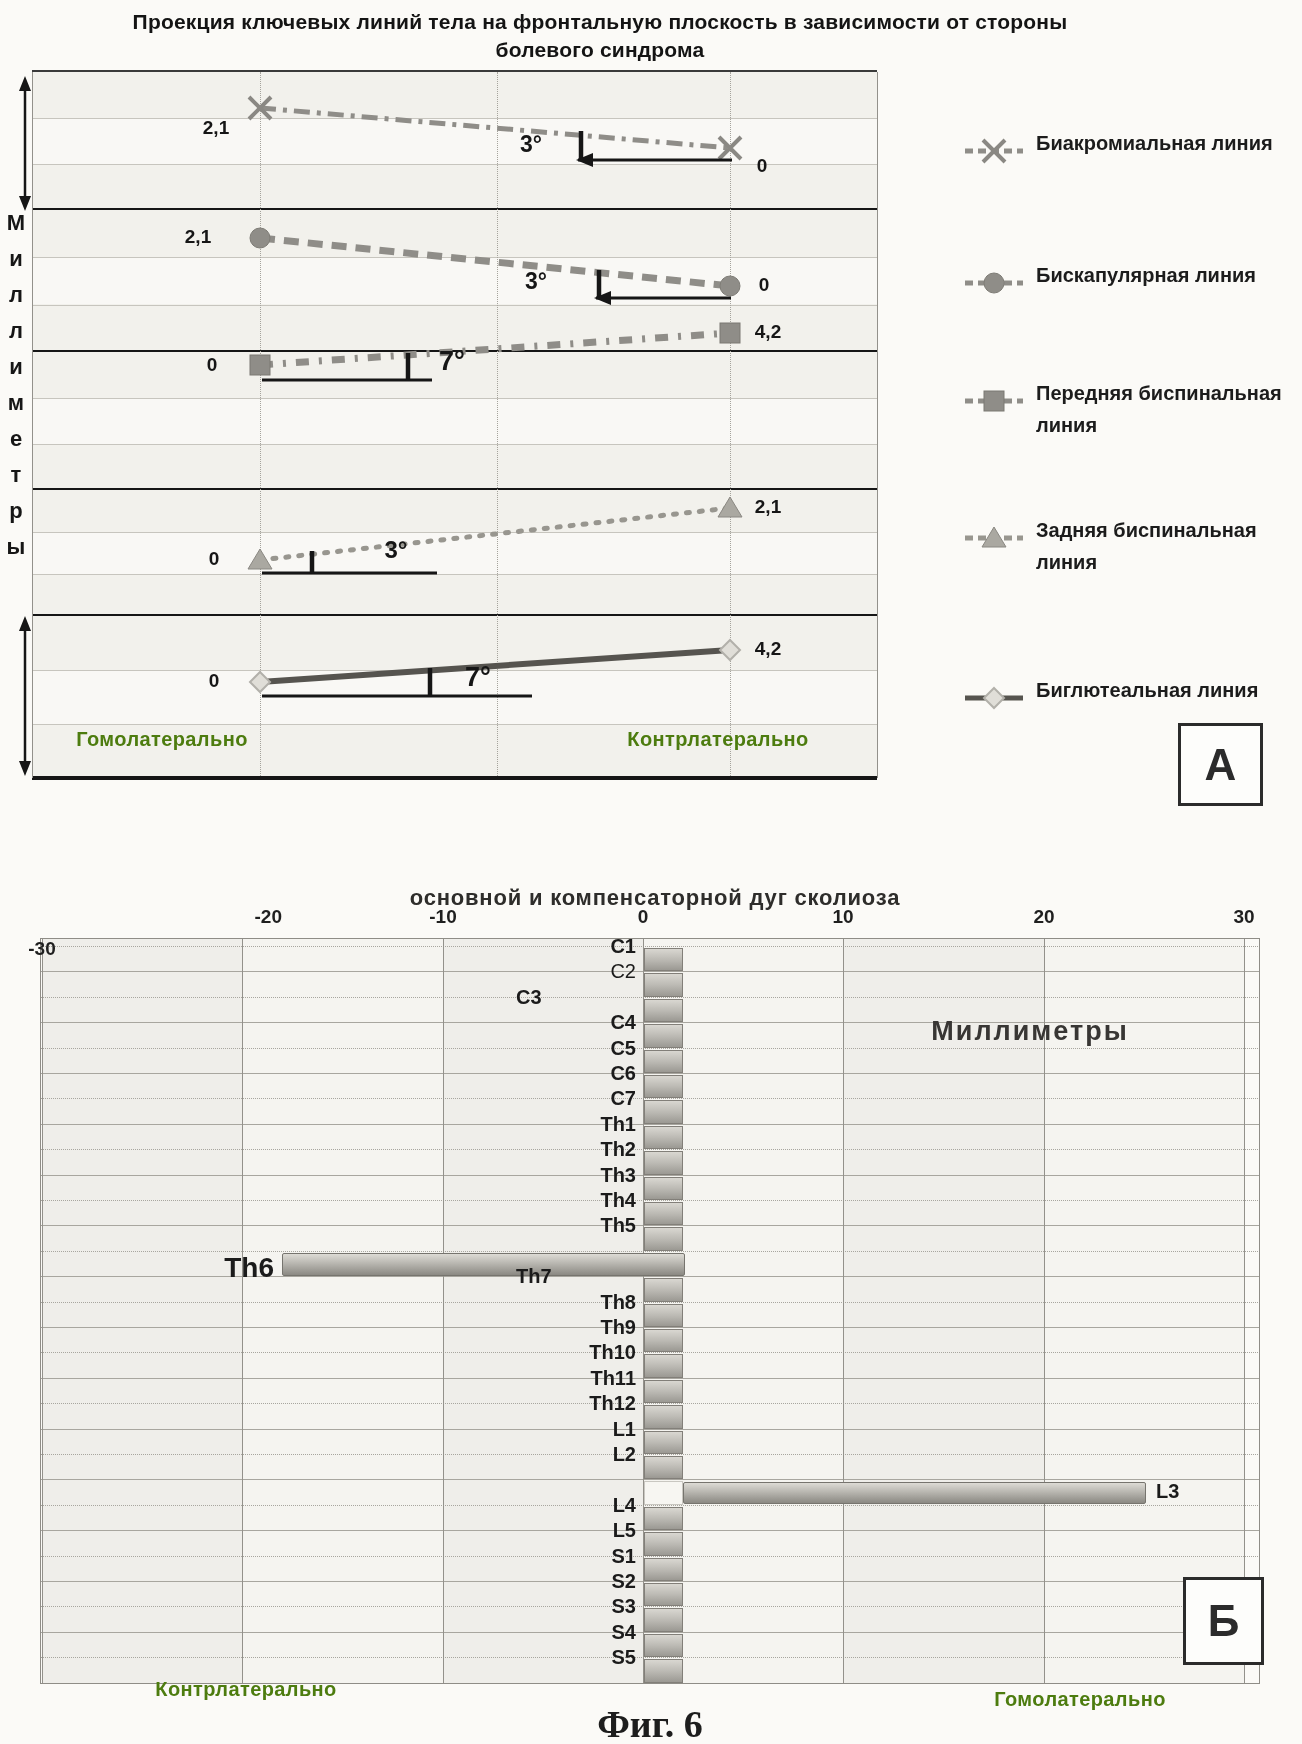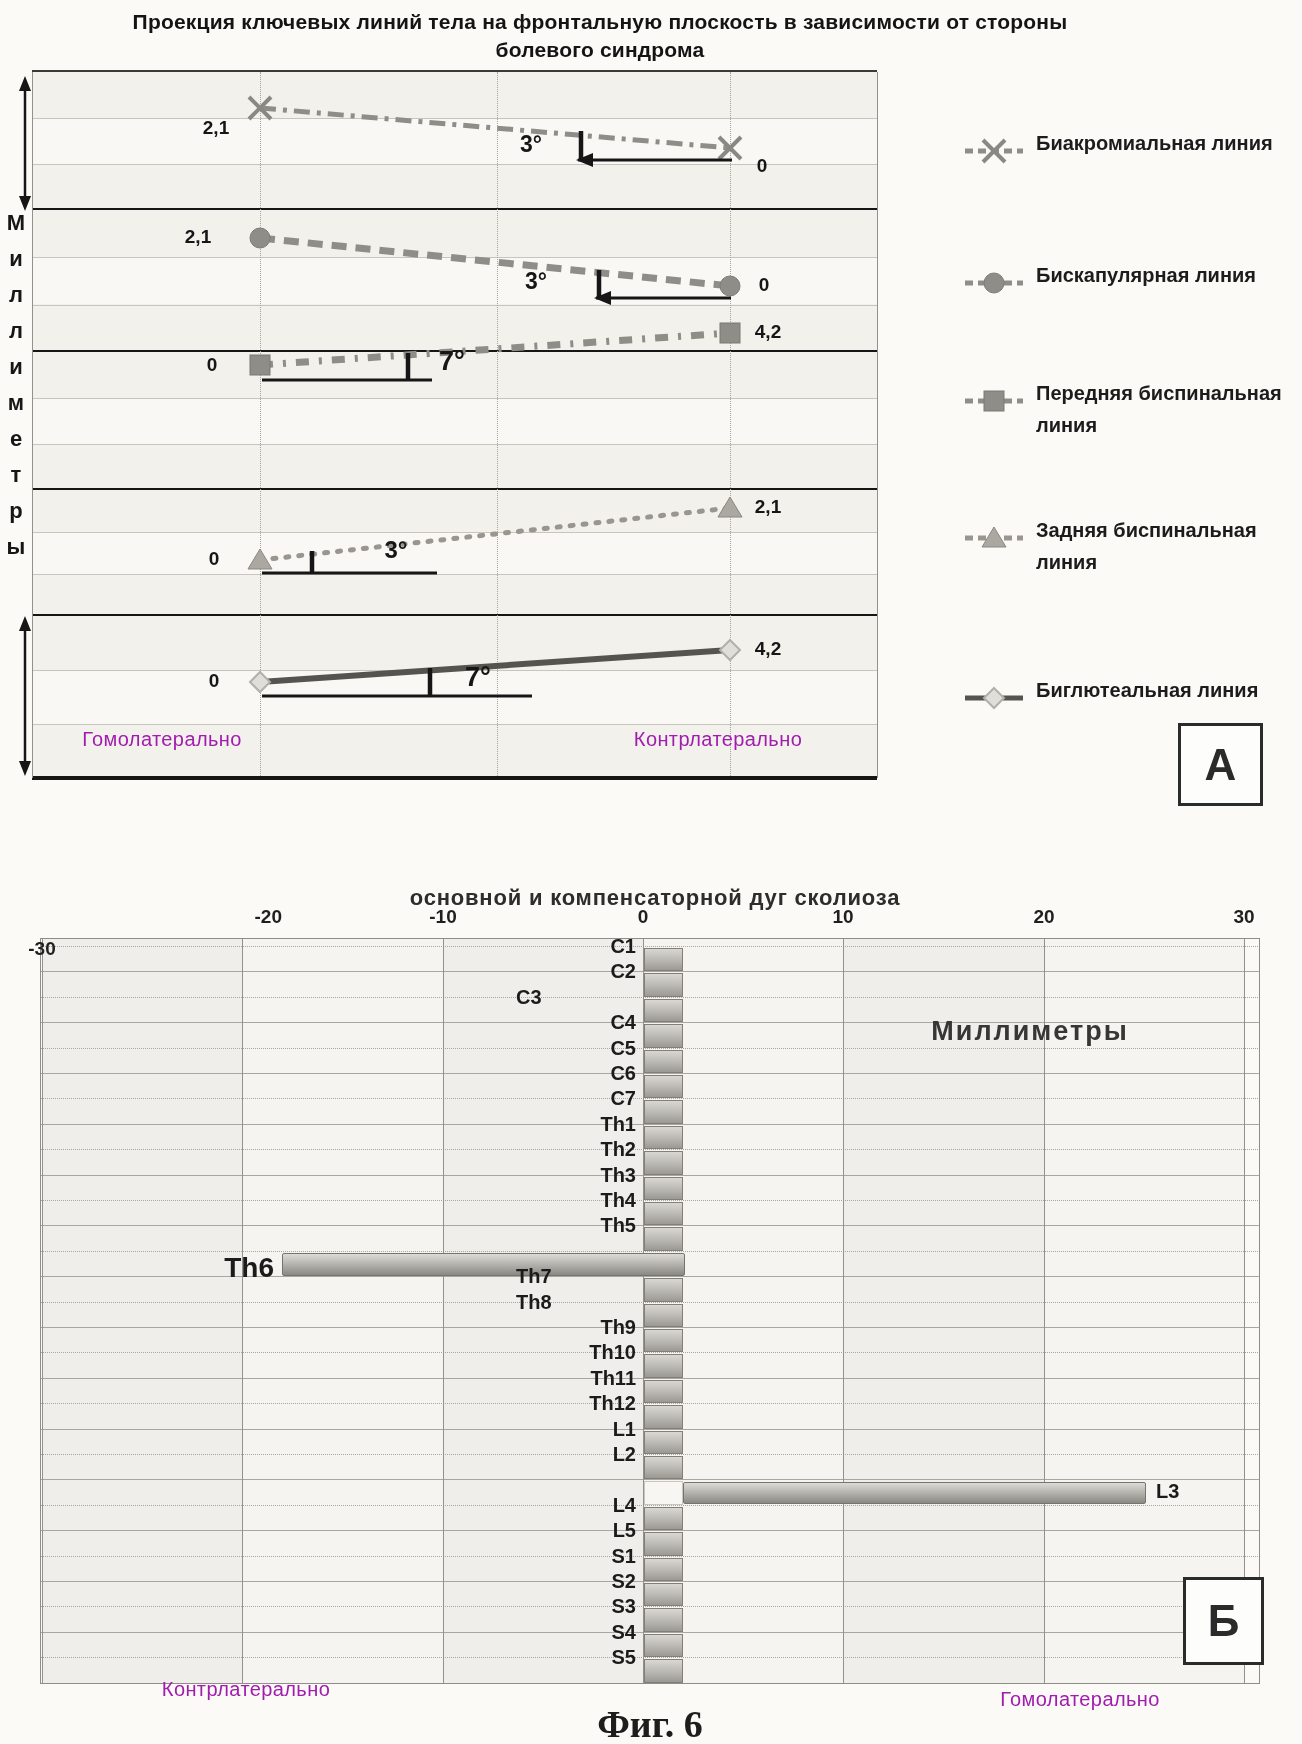--- a/index.html
+++ b/index.html
@@ -5,21 +5,21 @@
   html,body{margin:0;padding:0;background:#e8e7e3;}
   .stage{position:relative;width:1302px;height:1744px;background:#fbfaf7;overflow:hidden;
          font-family:"Liberation Sans",sans-serif;color:#161616;}
   .abs{position:absolute;}
   .b{font-weight:bold;}
   .ctr{text-align:center;}
   .title-a{left:30px;top:8px;width:1140px;font-size:21px;line-height:27px;letter-spacing:.2px;color:#141414;}
   .title-b{left:140px;top:854px;width:1030px;font-size:22px;line-height:29px;letter-spacing:.8px;color:#2e2d2b;}
   .corner-box{border:3px solid #2b2b2b;background:#fdfdfb;display:flex;align-items:center;justify-content:center;
               font-size:44px;font-weight:bold;color:#2b2b2b;}
-  .cat-label{font-size:20px;font-weight:normal;color:#a21caf;letter-spacing:.4px;}
+  .cat-label{font-size:20px;font-weight:bold;color:#4d7c0f;letter-spacing:.4px;}
   .mm-b{font-size:27px;font-weight:bold;color:#383634;letter-spacing:2px;}
   .fig-caption{font-family:"Liberation Serif",serif;font-size:38px;font-weight:bold;color:#1d1d1d;}
   svg{position:absolute;left:0;top:0;pointer-events:none;}
   svg text{font-family:"Liberation Sans",sans-serif;font-weight:bold;fill:#161616;}
 </style>
 </head>
 <body>
 
 <div class="stage" id="stage">
 
@@ -224,21 +224,21 @@
       <div style="position: absolute; left: 242px; top: 938px; width: 0px; height: 746px; border-left: 1px solid rgb(147, 145, 139);"></div>
       <div style="position: absolute; left: 443px; top: 938px; width: 0px; height: 746px; border-left: 1px solid rgb(147, 145, 139);"></div>
       <div style="position: absolute; left: 643px; top: 938px; width: 0px; height: 746px; border-left: 1px solid rgb(147, 145, 139);"></div>
       <div style="position: absolute; left: 843px; top: 938px; width: 0px; height: 746px; border-left: 1px solid rgb(147, 145, 139);"></div>
       <div style="position: absolute; left: 1044px; top: 938px; width: 0px; height: 746px; border-left: 1px solid rgb(147, 145, 139);"></div>
       <div style="position: absolute; left: 1244px; top: 938px; width: 0px; height: 746px; border-left: 1px solid rgb(147, 145, 139);"></div>
       <div style="position: absolute; left: 40px; top: 938px; width: 1218px; height: 744px; border: 1px solid rgb(143, 141, 135);"></div>
       <div style="position: absolute; left: 644px; top: 948px; width: 37px; height: 21.4px; background: linear-gradient(rgb(217, 215, 209) 0%, rgb(188, 186, 180) 50%, rgb(155, 153, 147) 100%); border: 1px solid rgb(130, 127, 121);"></div>
       <div style="position: absolute; left: 516px; top: 935px; width: 120px; text-align: right; font-size: 20px; font-weight: bold; color: rgb(27, 27, 27); white-space: nowrap;">C1</div>
       <div style="position: absolute; left: 644px; top: 973.4px; width: 37px; height: 21.4px; background: linear-gradient(rgb(217, 215, 209) 0%, rgb(188, 186, 180) 50%, rgb(155, 153, 147) 100%); border: 1px solid rgb(130, 127, 121);"></div>
-      <div style="position: absolute; left: 516px; top: 960.4px; width: 120px; text-align: right; font-size: 20px; font-weight: bold; color: rgb(27, 27, 27); white-space: nowrap;">C2</div>
+      <div style="position: absolute; left: 516px; top: 960.4px; width: 120px; text-align: right; font-size: 20px; font-weight: normal; color: rgb(27, 27, 27); white-space: nowrap;">C2</div>
       <div style="position: absolute; left: 644px; top: 998.8px; width: 37px; height: 21.4px; background: linear-gradient(rgb(217, 215, 209) 0%, rgb(188, 186, 180) 50%, rgb(155, 153, 147) 100%); border: 1px solid rgb(130, 127, 121);"></div>
       <div style="position: absolute; left: 516px; top: 985.8px; width: 120px; font-size: 20px; font-weight: bold; color: rgb(27, 27, 27); white-space: nowrap;">C3</div>
       <div style="position: absolute; left: 644px; top: 1024.2px; width: 37px; height: 21.4px; background: linear-gradient(rgb(217, 215, 209) 0%, rgb(188, 186, 180) 50%, rgb(155, 153, 147) 100%); border: 1px solid rgb(130, 127, 121);"></div>
       <div style="position: absolute; left: 516px; top: 1011.2px; width: 120px; text-align: right; font-size: 20px; font-weight: bold; color: rgb(27, 27, 27); white-space: nowrap;">C4</div>
       <div style="position: absolute; left: 644px; top: 1049.6px; width: 37px; height: 21.4px; background: linear-gradient(rgb(217, 215, 209) 0%, rgb(188, 186, 180) 50%, rgb(155, 153, 147) 100%); border: 1px solid rgb(130, 127, 121);"></div>
       <div style="position: absolute; left: 516px; top: 1036.6px; width: 120px; text-align: right; font-size: 20px; font-weight: bold; color: rgb(27, 27, 27); white-space: nowrap;">C5</div>
       <div style="position: absolute; left: 644px; top: 1075px; width: 37px; height: 21.4px; background: linear-gradient(rgb(217, 215, 209) 0%, rgb(188, 186, 180) 50%, rgb(155, 153, 147) 100%); border: 1px solid rgb(130, 127, 121);"></div>
       <div style="position: absolute; left: 516px; top: 1062px; width: 120px; text-align: right; font-size: 20px; font-weight: bold; color: rgb(27, 27, 27); white-space: nowrap;">C6</div>
       <div style="position: absolute; left: 644px; top: 1100.4px; width: 37px; height: 21.4px; background: linear-gradient(rgb(217, 215, 209) 0%, rgb(188, 186, 180) 50%, rgb(155, 153, 147) 100%); border: 1px solid rgb(130, 127, 121);"></div>
       <div style="position: absolute; left: 516px; top: 1087.4px; width: 120px; text-align: right; font-size: 20px; font-weight: bold; color: rgb(27, 27, 27); white-space: nowrap;">C7</div>
@@ -250,21 +250,21 @@
       <div style="position: absolute; left: 516px; top: 1163.6px; width: 120px; text-align: right; font-size: 20px; font-weight: bold; color: rgb(27, 27, 27); white-space: nowrap;">Th3</div>
       <div style="position: absolute; left: 644px; top: 1202px; width: 37px; height: 21.4px; background: linear-gradient(rgb(217, 215, 209) 0%, rgb(188, 186, 180) 50%, rgb(155, 153, 147) 100%); border: 1px solid rgb(130, 127, 121);"></div>
       <div style="position: absolute; left: 516px; top: 1189px; width: 120px; text-align: right; font-size: 20px; font-weight: bold; color: rgb(27, 27, 27); white-space: nowrap;">Th4</div>
       <div style="position: absolute; left: 644px; top: 1227.4px; width: 37px; height: 21.4px; background: linear-gradient(rgb(217, 215, 209) 0%, rgb(188, 186, 180) 50%, rgb(155, 153, 147) 100%); border: 1px solid rgb(130, 127, 121);"></div>
       <div style="position: absolute; left: 516px; top: 1214.4px; width: 120px; text-align: right; font-size: 20px; font-weight: bold; color: rgb(27, 27, 27); white-space: nowrap;">Th5</div>
       <div style="position: absolute; left: 282px; top: 1253.3px; width: 401px; height: 20.4px; background: linear-gradient(rgb(221, 219, 213) 0%, rgb(184, 182, 176) 45%, rgb(139, 137, 131) 100%); border: 1px solid rgb(118, 116, 110); border-radius: 2px;"></div>
       <div style="position: absolute; left: 154px; top: 1251.5px; width: 120px; text-align: right; font-size: 28px; font-weight: bold; color: rgb(27, 27, 27); white-space: nowrap;">Th6</div>
       <div style="position: absolute; left: 644px; top: 1278.2px; width: 37px; height: 21.4px; background: linear-gradient(rgb(217, 215, 209) 0%, rgb(188, 186, 180) 50%, rgb(155, 153, 147) 100%); border: 1px solid rgb(130, 127, 121);"></div>
       <div style="position: absolute; left: 516px; top: 1265.2px; width: 120px; text-align: left; font-size: 20px; font-weight: bold; color: rgb(27, 27, 27); white-space: nowrap;">Th7</div>
       <div style="position: absolute; left: 644px; top: 1303.6px; width: 37px; height: 21.4px; background: linear-gradient(rgb(217, 215, 209) 0%, rgb(188, 186, 180) 50%, rgb(155, 153, 147) 100%); border: 1px solid rgb(130, 127, 121);"></div>
-      <div style="position: absolute; left: 516px; top: 1290.6px; width: 120px; text-align: left; font-size: 20px; font-weight: bold; color: rgb(27, 27, 27); white-space: nowrap;">Th8</div>
+      <div style="position: absolute; left: 516px; top: 1290.6px; width: 120px; text-align: right; font-size: 20px; font-weight: bold; color: rgb(27, 27, 27); white-space: nowrap;">Th8</div>
       <div style="position: absolute; left: 644px; top: 1329px; width: 37px; height: 21.4px; background: linear-gradient(rgb(217, 215, 209) 0%, rgb(188, 186, 180) 50%, rgb(155, 153, 147) 100%); border: 1px solid rgb(130, 127, 121);"></div>
       <div style="position: absolute; left: 516px; top: 1316px; width: 120px; text-align: right; font-size: 20px; font-weight: bold; color: rgb(27, 27, 27); white-space: nowrap;">Th9</div>
       <div style="position: absolute; left: 644px; top: 1354.4px; width: 37px; height: 21.4px; background: linear-gradient(rgb(217, 215, 209) 0%, rgb(188, 186, 180) 50%, rgb(155, 153, 147) 100%); border: 1px solid rgb(130, 127, 121);"></div>
       <div style="position: absolute; left: 516px; top: 1341.4px; width: 120px; text-align: right; font-size: 20px; font-weight: bold; color: rgb(27, 27, 27); white-space: nowrap;">Th10</div>
       <div style="position: absolute; left: 644px; top: 1379.8px; width: 37px; height: 21.4px; background: linear-gradient(rgb(217, 215, 209) 0%, rgb(188, 186, 180) 50%, rgb(155, 153, 147) 100%); border: 1px solid rgb(130, 127, 121);"></div>
       <div style="position: absolute; left: 516px; top: 1366.8px; width: 120px; text-align: right; font-size: 20px; font-weight: bold; color: rgb(27, 27, 27); white-space: nowrap;">Th11</div>
       <div style="position: absolute; left: 644px; top: 1405.2px; width: 37px; height: 21.4px; background: linear-gradient(rgb(217, 215, 209) 0%, rgb(188, 186, 180) 50%, rgb(155, 153, 147) 100%); border: 1px solid rgb(130, 127, 121);"></div>
       <div style="position: absolute; left: 516px; top: 1392.2px; width: 120px; text-align: right; font-size: 20px; font-weight: bold; color: rgb(27, 27, 27); white-space: nowrap;">Th12</div>
       <div style="position: absolute; left: 644px; top: 1430.6px; width: 37px; height: 21.4px; background: linear-gradient(rgb(217, 215, 209) 0%, rgb(188, 186, 180) 50%, rgb(155, 153, 147) 100%); border: 1px solid rgb(130, 127, 121);"></div>
       <div style="position: absolute; left: 516px; top: 1417.6px; width: 120px; text-align: right; font-size: 20px; font-weight: bold; color: rgb(27, 27, 27); white-space: nowrap;">L1</div>

